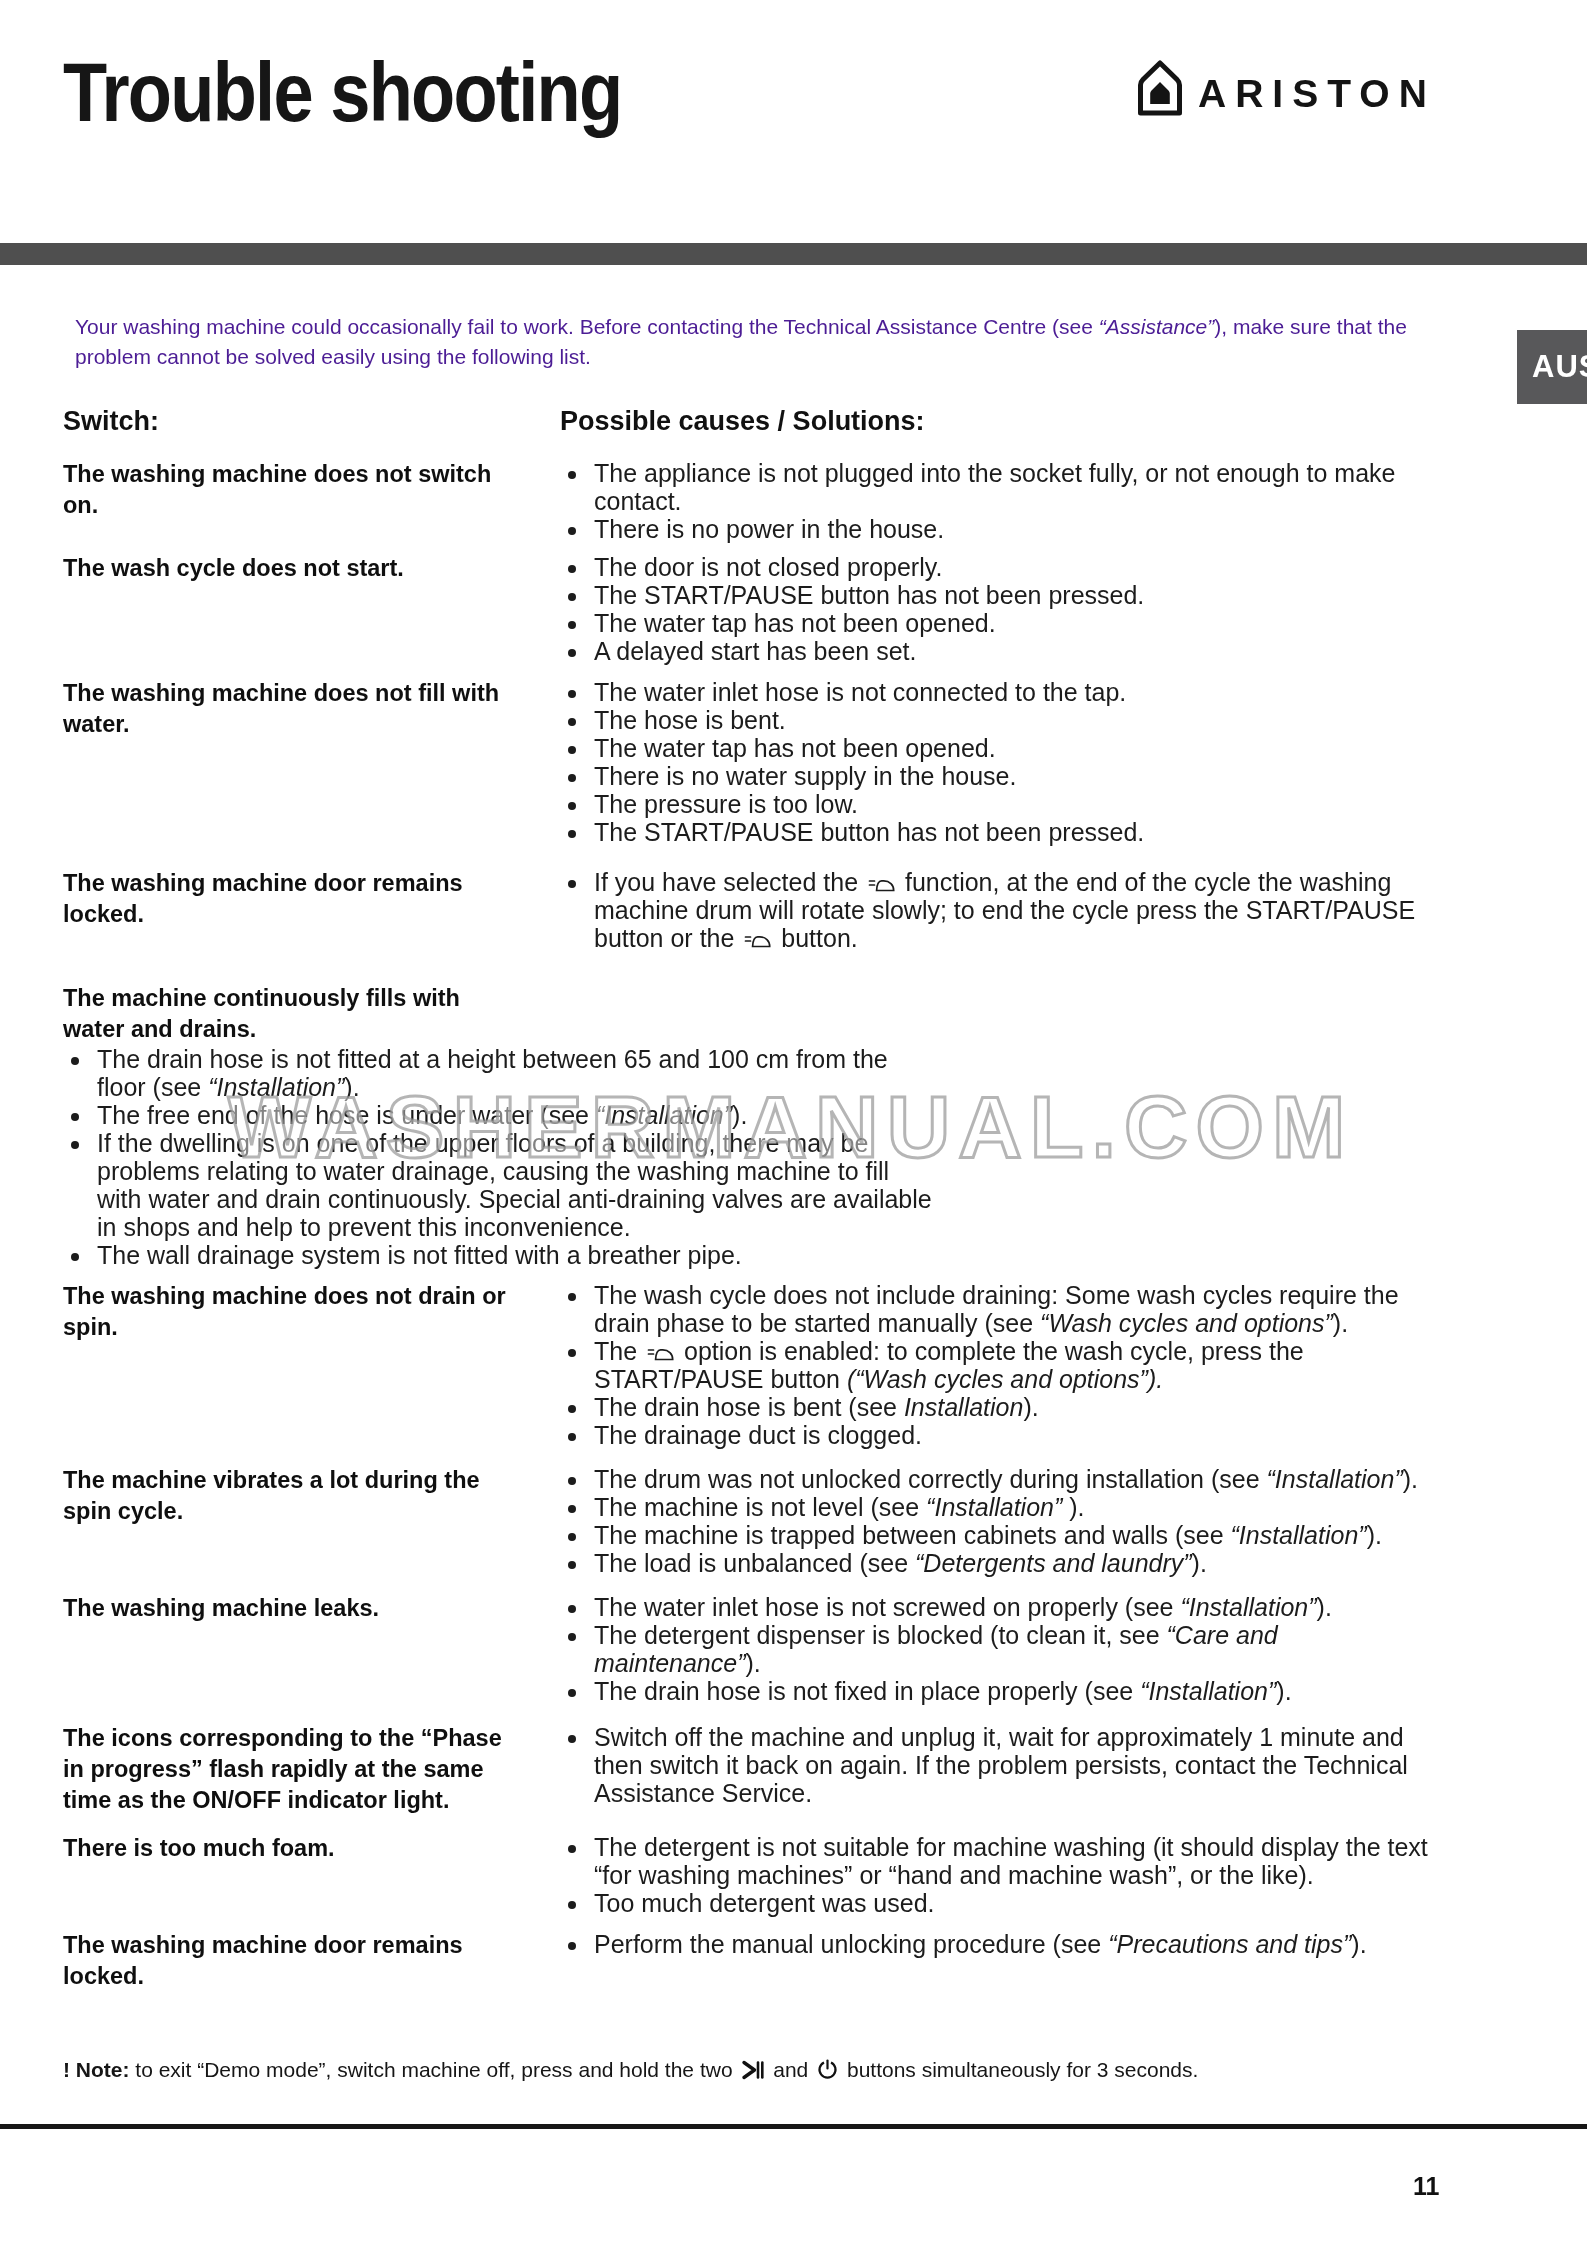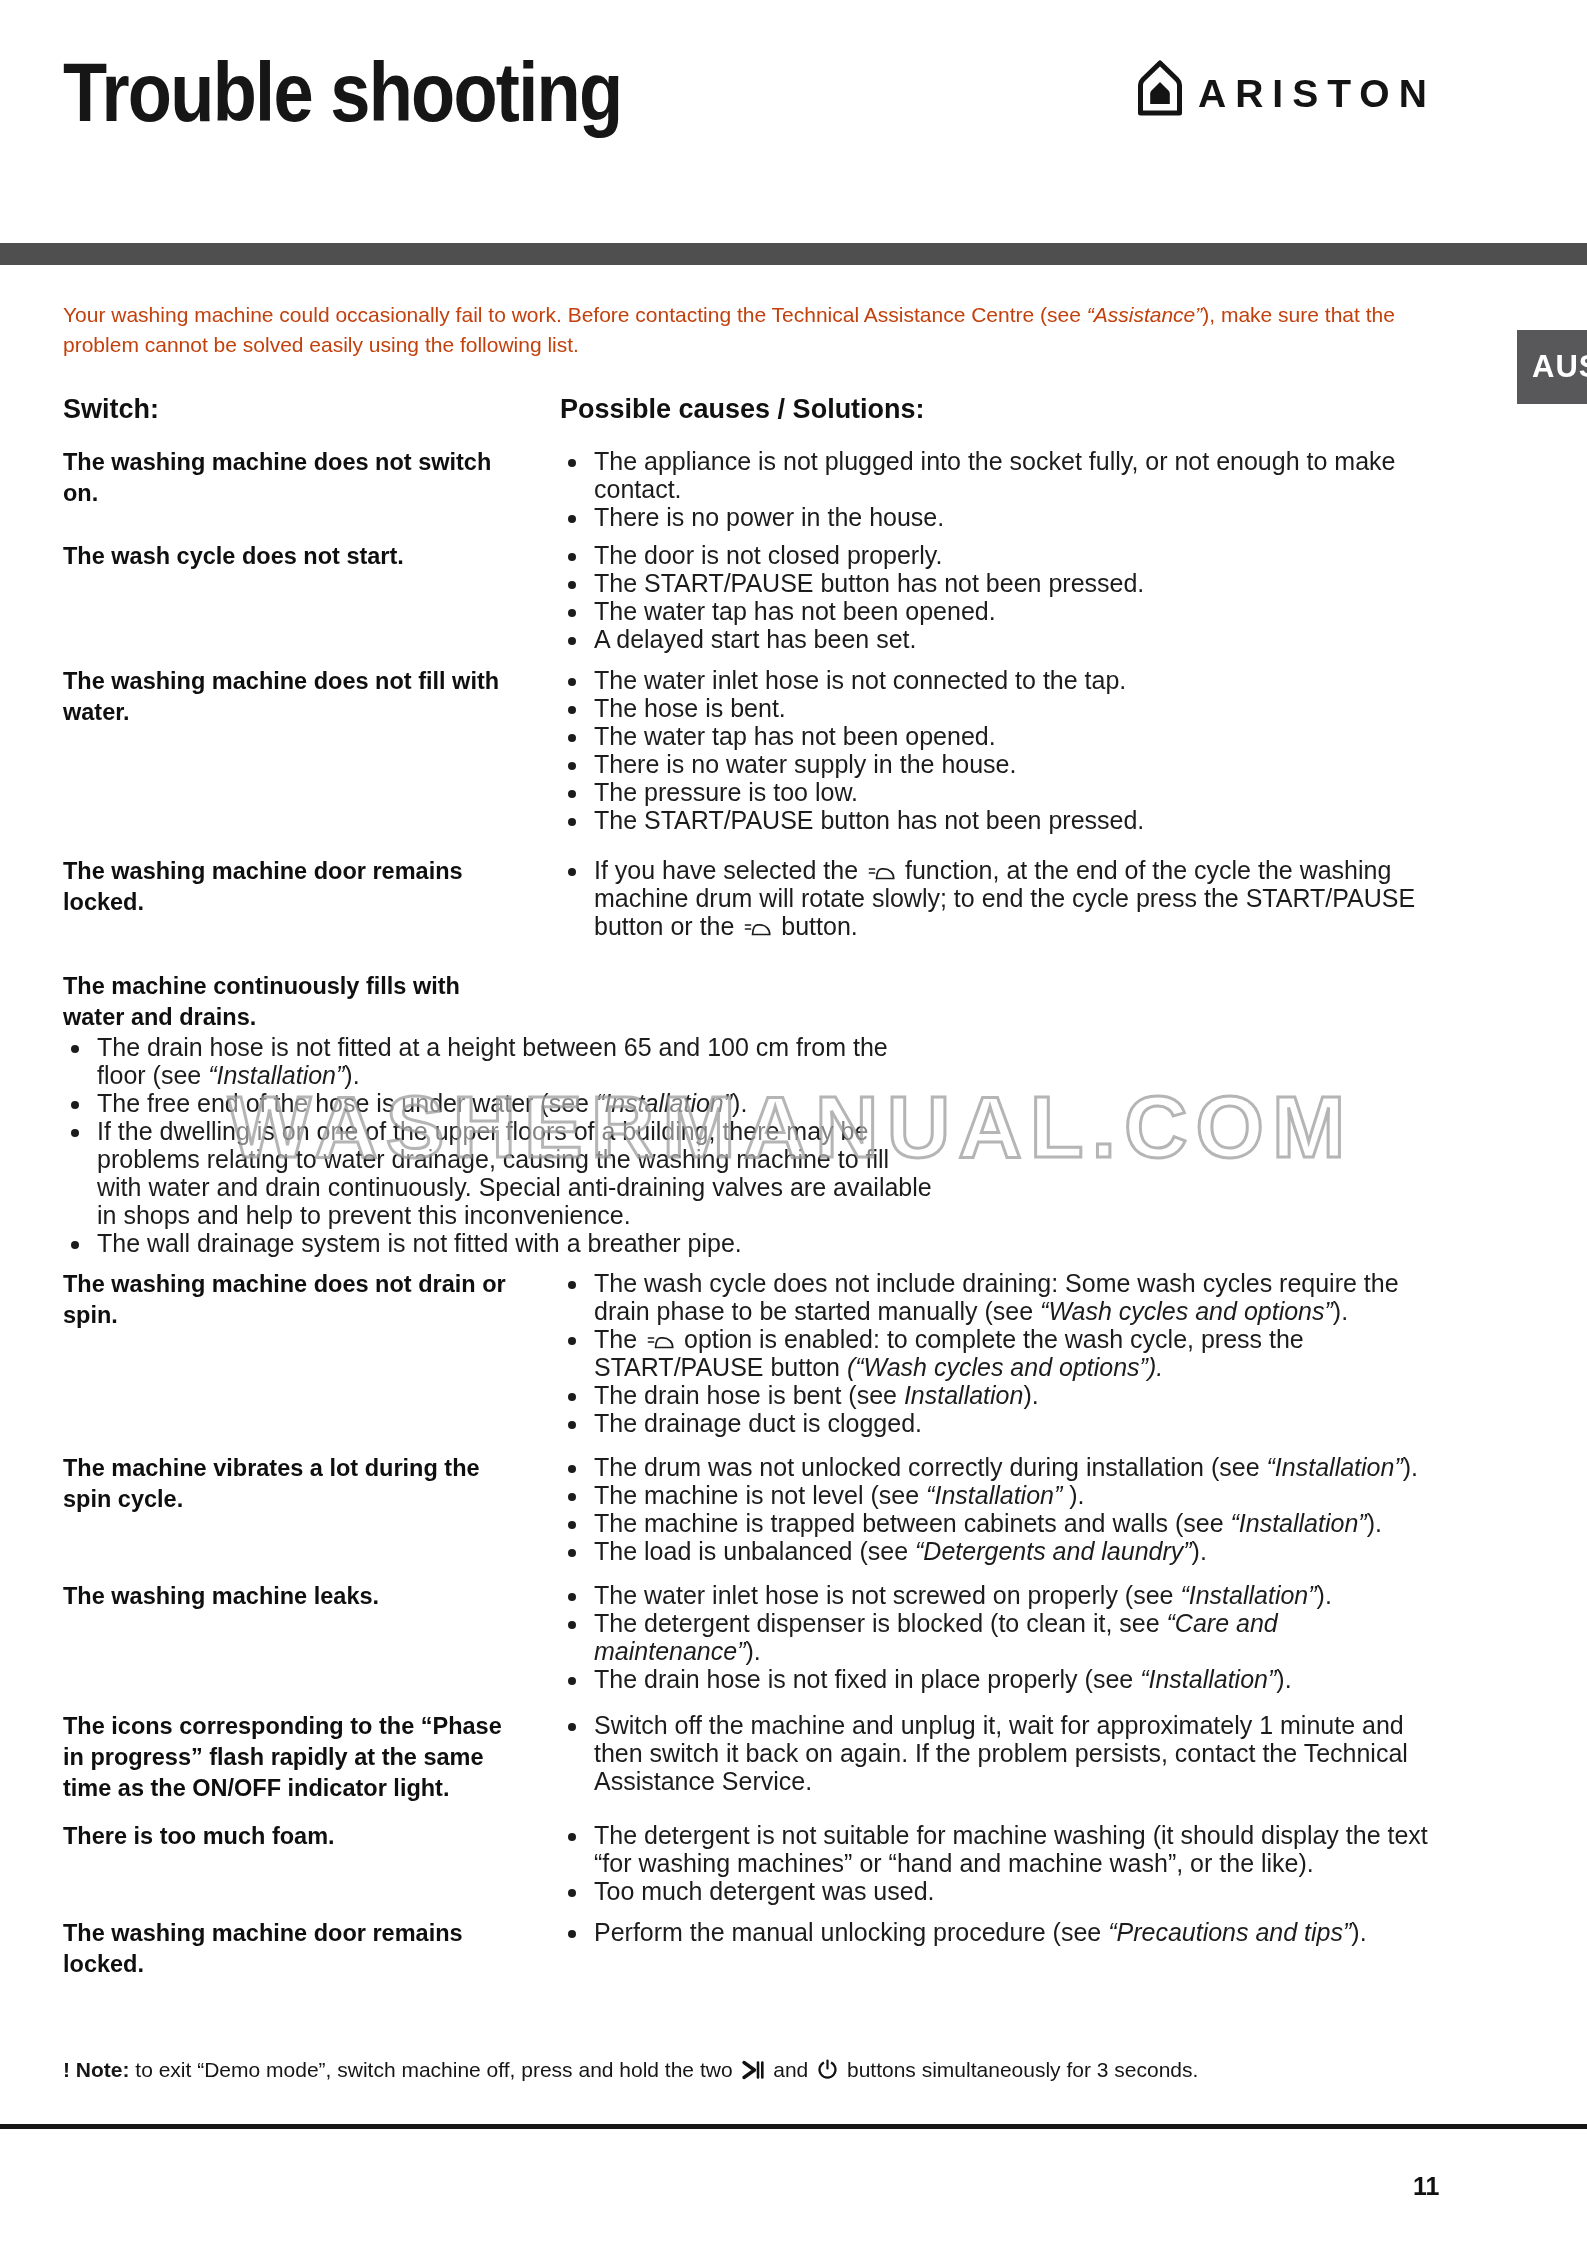--- a/index.html
+++ b/index.html
@@ -12,21 +12,21 @@
   .brand{position:absolute;top:60px;left:1138px;display:flex;align-items:flex-end;gap:16px;}
   .brand-name{font-size:39px;font-weight:bold;letter-spacing:9px;color:#141414;}
 
   .topbar{position:absolute;top:243px;left:0;width:100%;height:22px;background:var(--bar-gray,#4f4f4f);}
 
   .badge{position:absolute;top:330px;right:0;width:106px;height:74px;background:var(--badge-gray,#58585a);
          color:#fff;font-size:31px;font-weight:bold;display:flex;align-items:center;
          padding-left:15px;box-sizing:border-box;letter-spacing:1px;}
 
   .content{position:absolute;top:300px;left:63px;width:1400px;}
-  .intro{margin:0;font-size:21px;line-height:30px;color:#c2410c;}
+  .intro{margin:12px;font-size:21px;line-height:30px;color:#4c1d95;}
 
   .col-headers{display:flex;margin-top:34px;font-weight:bold;font-size:27px;color:#111;}
   .col-headers .ph{width:497px;box-sizing:border-box;}
   .col-headers .sh{flex:1;}
 
   .section-rows{margin-top:22px;}
   .section-row{display:flex;align-items:flex-start;}
   .problem{width:448px;padding-right:49px;font-weight:bold;font-size:23.5px;line-height:31px;color:#0f0f0f;box-sizing:content-box;}
   .solutions{margin:0;padding-left:30px;width:845px;font-size:25px;line-height:28px;list-style:disc outside;}
   .sol{padding-left:4px;}

